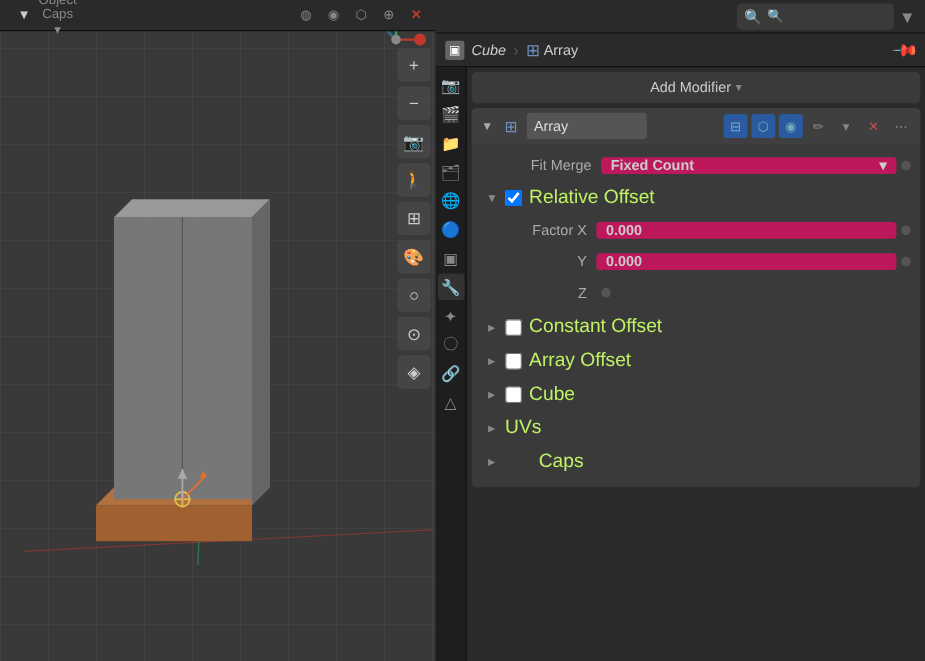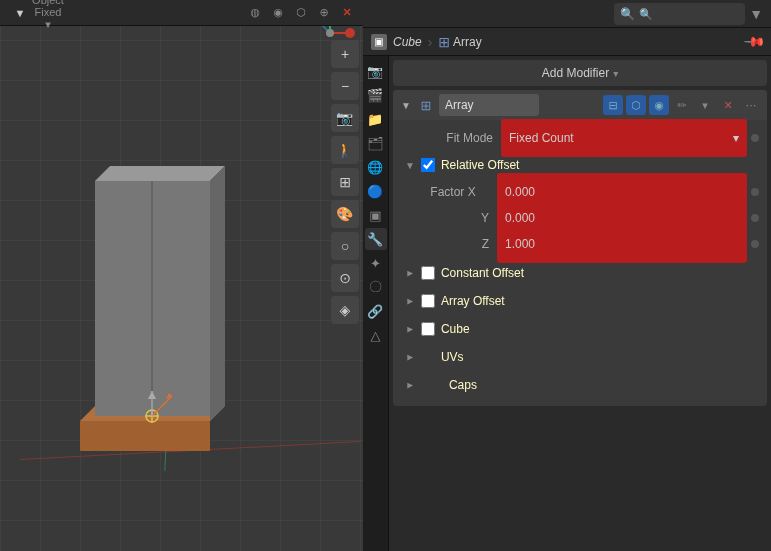--- a/index.html
+++ b/index.html
@@ -225,29 +225,30 @@
     .prop-label {
       text-align: right;
       color: #aaa;
       font-size: 12px;
       padding-right: 8px;
       flex-shrink: 0;
     }
 
     .prop-value {
       flex: 1;
-      height: 38px;
-      background: #b91c1c;
+      height: 14px;
+      background: #be185d;
       border-radius: 3px;
       display: flex;
       align-items: center;
       padding: 0 8px;
       font-size: 12px;
       color: #ccc;
       cursor: pointer;
+      font-weight: bold;
     }
 
     .prop-value-dropdown {
       display: flex;
       align-items: center;
       justify-content: space-between;
     }
 
     .prop-dot {
       width: 8px;
@@ -274,22 +275,22 @@
       margin-right: 6px;
     }
 
     .section-checkbox {
       width: 14px;
       height: 14px;
       margin-right: 6px;
     }
 
     .section-label {
-      color: #fef9c3;
-      font-size: 12px;
+      color: #bef264;
+      font-size: 16px;
     }
 
     
     .sub-prop-area {
       padding-left: 16px;
       margin-bottom: 4px;
     }
 
     
     .viewport-grid {
@@ -410,21 +411,21 @@
     <button class="vp-btn">🚶</button>
     <button class="vp-btn">⊞</button>
     <button class="vp-btn">🎨</button>
     <button class="vp-btn">○</button>
     <button class="vp-btn">⊙</button>
     <button class="vp-btn">◈</button>
   </div>
 
   <div style="position:absolute;top:0;left:0;right:0;height:26px;background:#2a2a2a;display:flex;align-items:center;padding:0 6px;gap:4px;border-bottom:1px solid #111;">
     <button class="vp-btn-round" style="font-size:11px;">▼</button>
-    <button class="mod-header-btn">Object Fixed ▾</button>
+    <button class="mod-header-btn">Object Caps ▾</button>
     <div style="margin-left:auto;display:flex;gap:3px;">
       <button class="mod-header-btn">◍</button>
       <button class="mod-header-btn">◉</button>
       <button class="mod-header-btn">⬡</button>
       <button class="mod-header-btn">⊕</button>
       <button class="mod-header-btn" style="color:#c0392b;font-weight:bold;">✕</button>
     </div>
   </div>
 </div>
 
@@ -493,58 +494,55 @@
             <button class="mod-header-btn">✏</button>
             <button class="mod-header-btn">▾</button>
             <button class="mod-header-btn" style="color:#c05050;">✕</button>
             <button class="mod-header-btn">⋯</button>
           </div>
         </div>
 
         <div class="modifier-body">
 
           <div class="prop-row">
-            <div class="prop-label" style="width:100px;">Fit Mode</div>
+            <div class="prop-label" style="width:100px;">Fit Merge</div>
             <div class="prop-value prop-value-dropdown" style="flex:1;">
               <span>Fixed Count</span>
               <span>▾</span>
             </div>
             <div class="prop-dot"></div>
           </div>
 
 
           <div class="section-row">
             <span class="section-triangle">▼</span>
             <input type="checkbox" class="section-checkbox" checked="" style="">
             <span class="section-label">Relative Offset</span>
           </div>
 
           <div class="sub-prop-area">
 
             <div class="prop-row">
-              <div class="prop-label" style="width:80px;text-align:center;">Factor X</div>
+              <div class="prop-label" style="width:80px;">Factor X</div>
               <div class="prop-value" style="flex:1;">
                 <span>0.000</span>
               </div>
               <div class="prop-dot"></div>
             </div>
 
             <div class="prop-row">
               <div class="prop-label" style="width:80px;">Y</div>
               <div class="prop-value" style="flex:1;">
                 <span>0.000</span>
               </div>
               <div class="prop-dot"></div>
             </div>
 
             <div class="prop-row">
               <div class="prop-label" style="width:80px;">Z</div>
-              <div class="prop-value" style="flex:1;">
-                <span>1.000</span>
-              </div>
               <div class="prop-dot"></div>
             </div>
           </div>
 
           <div class="section-row">
             <span class="section-triangle" style="transform:rotate(-90deg);display:inline-block;">▼</span>
             <input type="checkbox" class="section-checkbox" style="">
             <span class="section-label">Constant Offset</span>
           </div>
 
@@ -555,21 +553,21 @@
           </div>
 
           <div class="section-row">
             <span class="section-triangle" style="transform:rotate(-90deg);display:inline-block;">▼</span>
             <input type="checkbox" class="section-checkbox" style="">
             <span class="section-label">Cube</span>
           </div>
 
           <div class="section-row">
             <span class="section-triangle" style="transform:rotate(-90deg);display:inline-block;">▼</span>
-            <span class="section-label" style="margin-left:20px;">UVs</span>
+            <span class="section-label" style="">UVs</span>
           </div>
 
           <div class="section-row">
             <span class="section-triangle" style="transform:rotate(-90deg);display:inline-block;">▼</span>
             <span class="section-label" style="margin-left:28px;">Caps</span>
           </div>
 
         </div>
       </div>
 

